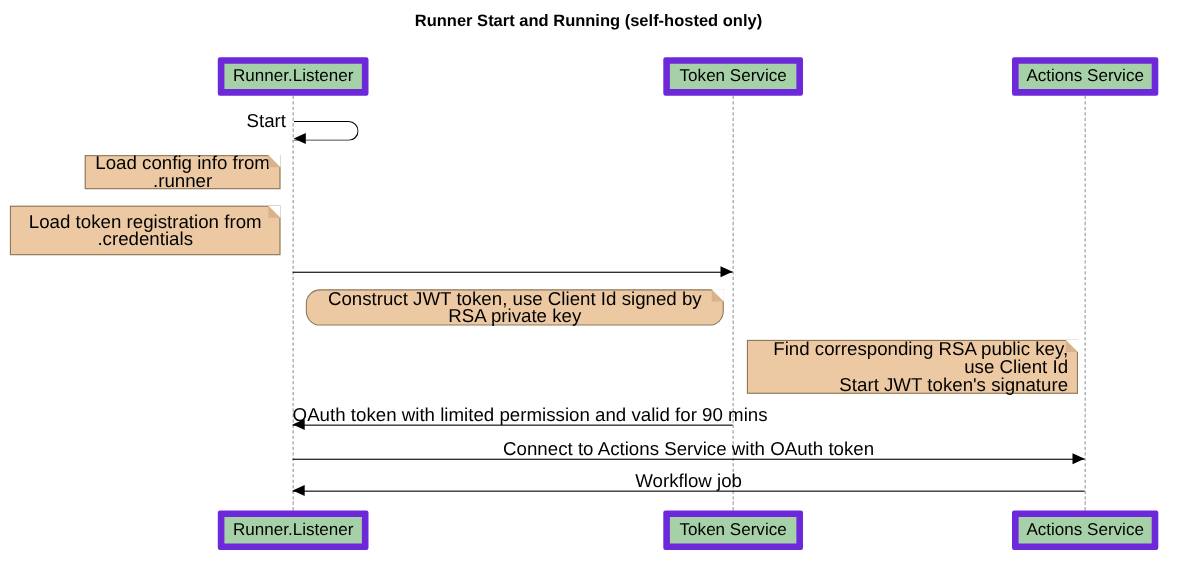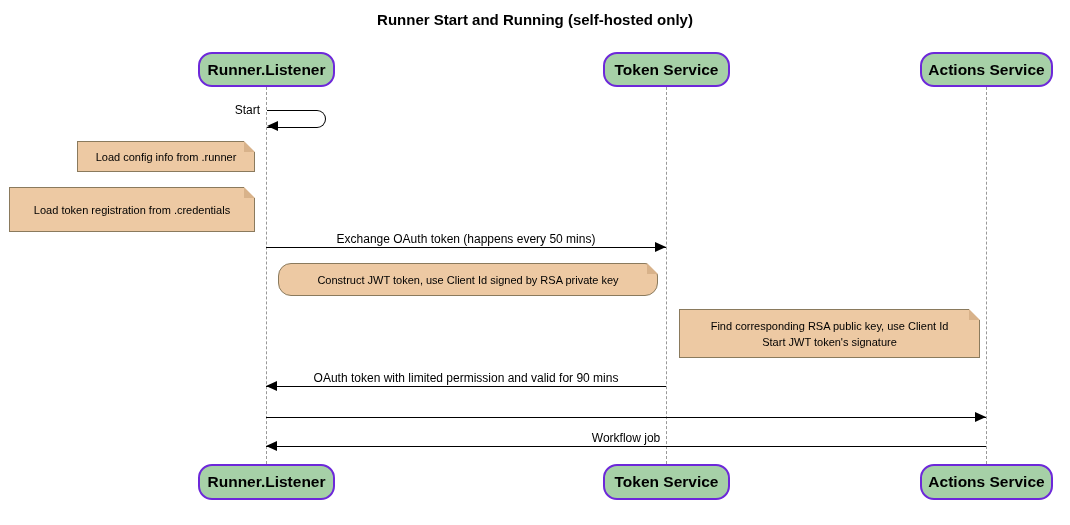--- a/index.html
+++ b/index.html
@@ -15,54 +15,53 @@
     position:absolute;left:0;top:11px;width:1070px;
     text-align:center;font-size:15px;font-weight:bold;
   }
   .lifeline{
     position:absolute;width:0;
     border-left:1px dashed #999999;
   }
   .participant{
     position:absolute;
     background:#a6d0a7;
-    border:2px solid #6d28d9;
-    border-radius:14px;
+    border:6px solid #6d28d9;
+    border-radius:2px;
     display:flex;align-items:center;justify-content:center;
     font-size:15.5px;
     box-sizing:border-box;
-    font-weight:bold;
   }
   .note{
     position:absolute;
     background:#edc9a3;
     border:1px solid #8a7a5d;
     box-sizing:border-box;
     display:flex;flex-direction:column;justify-content:center;
-    font-size:11px;
+    font-size:17px;
     padding:2px 8px;
     text-align:center;
     line-height:16px;
   }
-  .note.multiline{text-align:center;}
+  .note.multiline{text-align:right;}
   .note::after{
     content:"";
     position:absolute;top:-1px;right:-1px;
     width:0;height:0;
     border-style:solid;
     border-width:0 11px 11px 0;
     border-color:#ffffff #ffffff #d8b28a #d8b28a;
   }
   .msg-line{
     position:absolute;height:0;
     border-top:1px solid #000;
   }
   .msg-label{
     position:absolute;
-    font-size:12px;
+    font-size:17px;
     text-align:center;
     line-height:14px;
     white-space:nowrap;
   }
   .arrow-right{
     position:absolute;width:0;height:0;
     border-top:5px solid transparent;
     border-bottom:5px solid transparent;
     border-left:11px solid #000;
   }
@@ -105,37 +104,37 @@
   <div class="arrow-left" style="left:267px;top:121px;"></div>
 
   <div class="note" style="left:77px;top:141px;width:178px;height:31px;">
     <span>Load config info from .runner</span>
   </div>
 
   <div class="note" style="left:9px;top:187px;width:246px;height:45px;">
     <span>Load token registration from .credentials</span>
   </div>
 
-  <div class="msg-label" style="left:266px;top:232px;width:400px;">Exchange OAuth token (happens every 50 mins)</div>
   <div class="msg-line" style="left:266px;top:247px;width:400px;"></div>
   <div class="arrow-right" style="left:655px;top:242px;"></div>
 
   <div class="note" style="left:278px;top:263px;width:380px;height:33px;border-radius:13px;">
     <span>Construct JWT token, use Client Id signed by RSA private key</span>
   </div>
 
   <div class="note multiline" style="left:679px;top:309px;width:301px;height:49px;">
     <span>Find corresponding RSA public key, use Client Id</span>
     <span>Start JWT token's signature</span>
   </div>
 
   <div class="msg-label" style="left:266px;top:371px;width:400px;">OAuth token with limited permission and valid for 90 mins</div>
   <div class="msg-line" style="left:266px;top:386px;width:400px;"></div>
   <div class="arrow-left" style="left:266px;top:381px;"></div>
 
+  <div class="msg-label" style="left:266px;top:402px;width:720px;">Connect to Actions Service with OAuth token</div>
   <div class="msg-line" style="left:266px;top:417px;width:720px;"></div>
   <div class="arrow-right" style="left:975px;top:412px;"></div>
 
   <div class="msg-label" style="left:266px;top:431px;width:720px;">Workflow job</div>
   <div class="msg-line" style="left:266px;top:446px;width:720px;"></div>
   <div class="arrow-left" style="left:266px;top:441px;"></div>
 
   <div class="participant" style="left:198px;top:464px;width:137px;height:36px;">Runner.Listener</div>
   <div class="participant" style="left:603px;top:464px;width:127px;height:36px;">Token Service</div>
   <div class="participant" style="left:920px;top:464px;width:133px;height:36px;">Actions Service</div>

